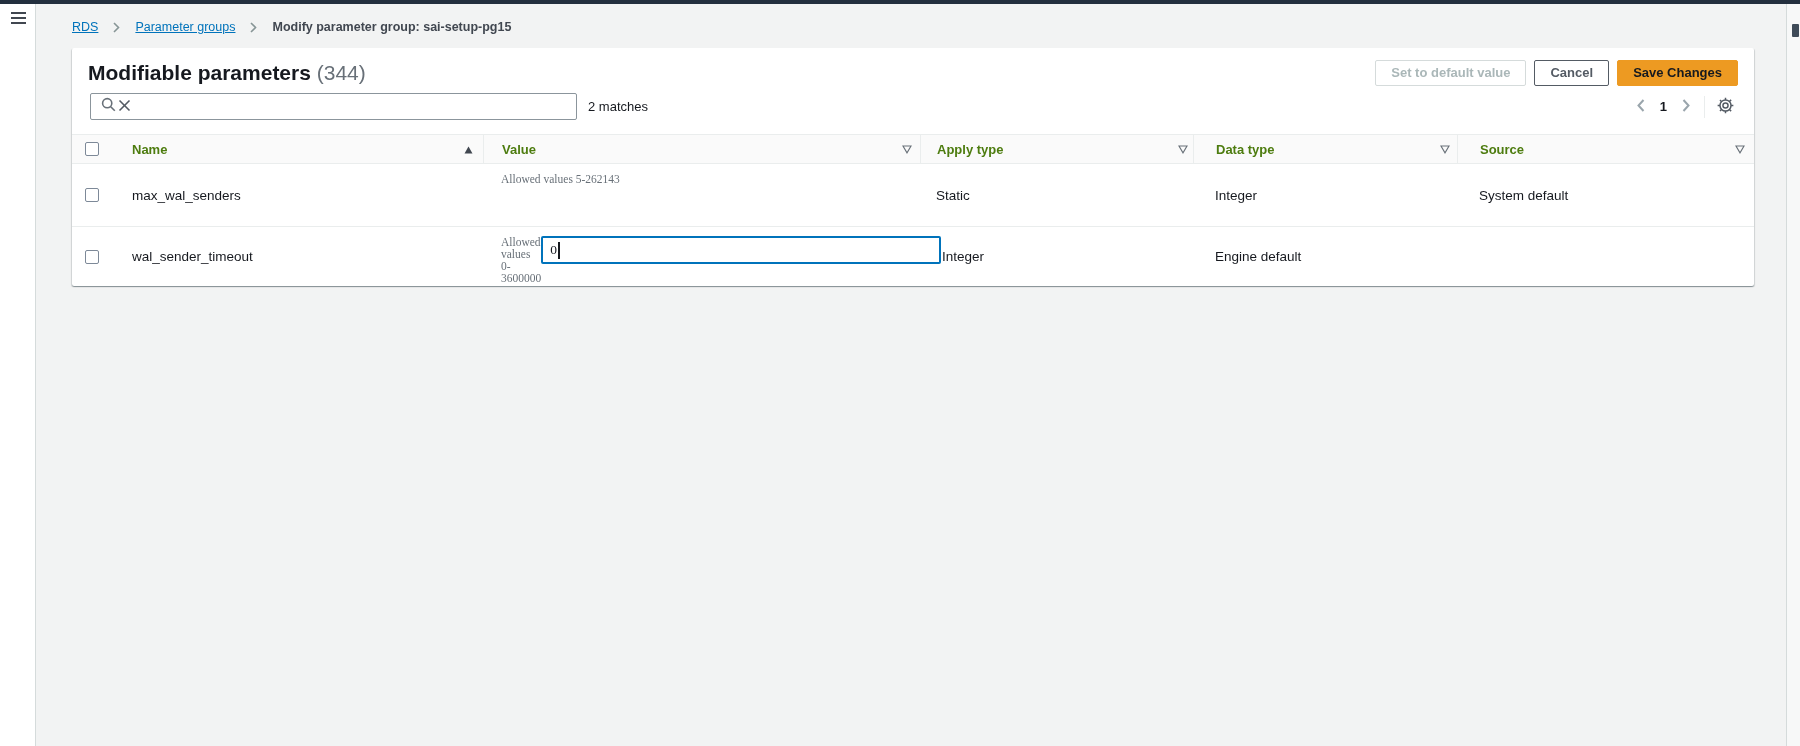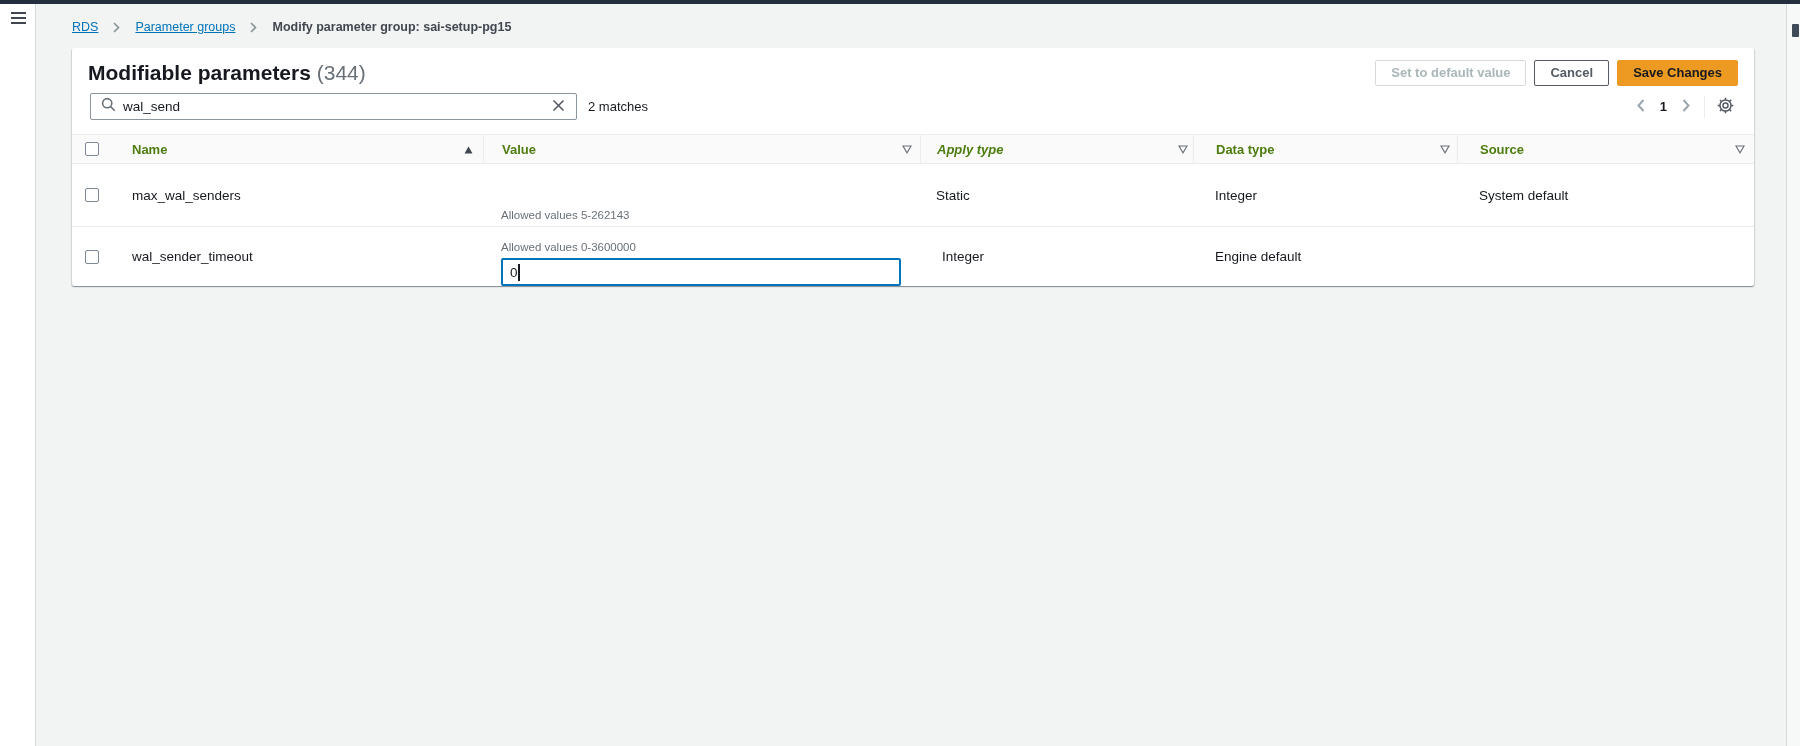--- a/index.html
+++ b/index.html
@@ -64,35 +64,35 @@
   
   .table { margin-top:14px; }
   .grid-cols { display:grid; grid-template-columns:45px 366px 437px 273px 264px 297px; }
   .thead { height:30px; background:#fafafa; border-top:1px solid #eaeded; border-bottom:1px solid #eaeded; }
   .th { display:flex; align-items:center; justify-content:space-between;
     font-size:13px; font-weight:700; color:#4d7c0f; cursor:pointer; }
   .th-cb { padding-left:13px; justify-content:flex-start; cursor:default; }
   .th-name { padding-left:15px; padding-right:10px; }
   .th-bordered { border-left:1px solid #eaeded; }
   .th-value  { padding-left:18px; padding-right:8px; }
-  .th-apply  { padding-left:16px; padding-right:5px;font-style:italic; }
+  .th-apply  { padding-left:16px; padding-right:5px; }
   .th-data   { padding-left:22px; padding-right:7px; }
   .th-source { padding-left:22px; padding-right:9px; }
 
   .trow { font-size:13.5px; color:#16191f; }
   .trow-1 { height:62px; }
   .trow-2 { height:60px; border-top:1px solid #eaeded; }
   .td { display:flex; align-items:center; }
   .td-cb { padding-left:13px; }
   .td-name { padding-left:15px; }
   .td-apply { padding-left:16px; }
   .td-data { padding-left:22px; }
   .td-source { padding-left:22px;text-align:center; }
-  .td-value { flex-direction:column; align-items:flex-start; justify-content:flex-end;
-    padding:9px 0 0 18px; }
+  .td-value { flex-direction:row; align-items:flex-start; justify-content:space-between;
+    padding:9px 0 0 18px;font-family:Liberation Serif, serif; }
   .allowed { font-size:11.5px; color:#687078; height:15px; margin-bottom:2px; }
   .input-wrap { position:relative; }
   .value-input { width:400px; height:28px; border:1px solid #8b959c; border-radius:2px;
     font-family:inherit; font-size:13.5px; color:#16191f; padding:0 8px; outline:none; background:#fff; }
   .value-input.focused { border:2px solid #0073bb; padding:0 7px; }
   .caret { position:absolute; left:17px; top:6px; width:1.5px; height:17px; background:#16191f; }
 
   .checkbox { width:14px; height:14px; border:1.5px solid #7d8998; border-radius:2px;
     background:#fff; cursor:pointer; }
 </style>
@@ -146,21 +146,20 @@
   </div>
 
   <div class="toolbar">
     <div class="searchbox">
       <span>
         <svg width="15" height="15" viewBox="0 0 15 15">
             <circle cx="6.2" cy="6.2" r="4.6" fill="none" stroke="#687078" stroke-width="1.6"></circle>
             <line x1="9.7" y1="9.7" x2="13.8" y2="13.8" stroke="#687078" stroke-width="1.6"></line>
           </svg>
       </span>
-      <input type="text" value="wal_send" style="">
       <button class="clear-btn">
         <span>
           <svg width="13" height="13" viewBox="0 0 13 13">
               <g stroke="#545b64" stroke-width="1.6">
                 <line x1="1.5" y1="1.5" x2="11.5" y2="11.5"></line>
                 <line x1="11.5" y1="1.5" x2="1.5" y2="11.5"></line>
               </g>
             </svg>
         </span>
       </button>

